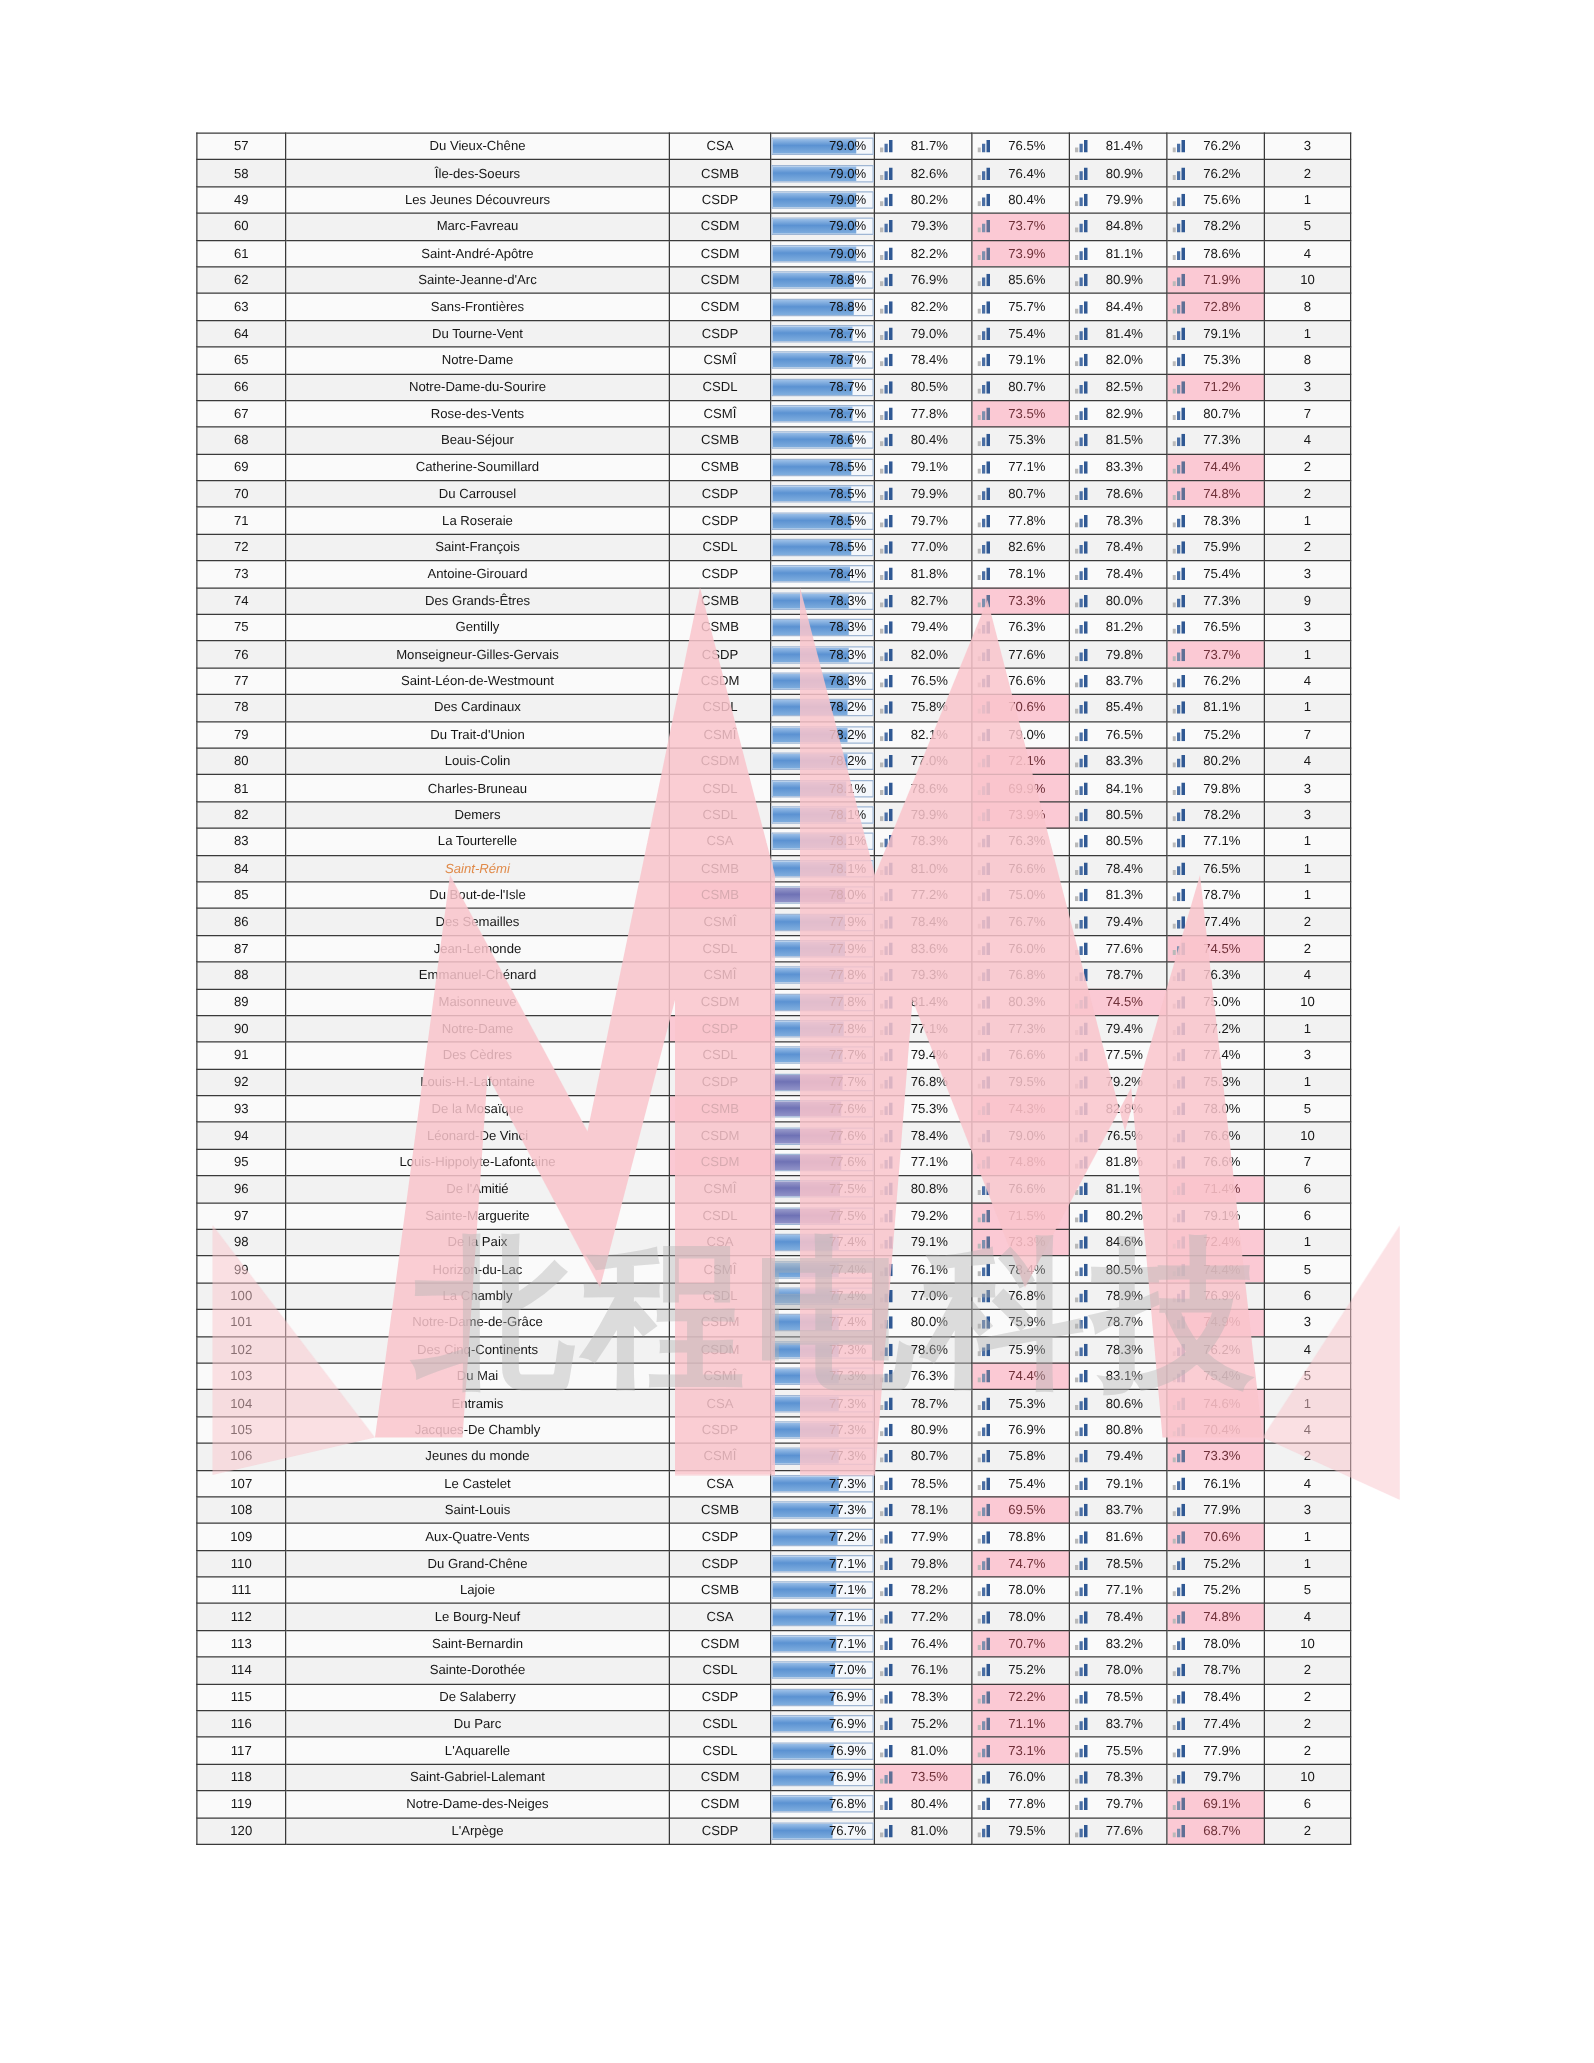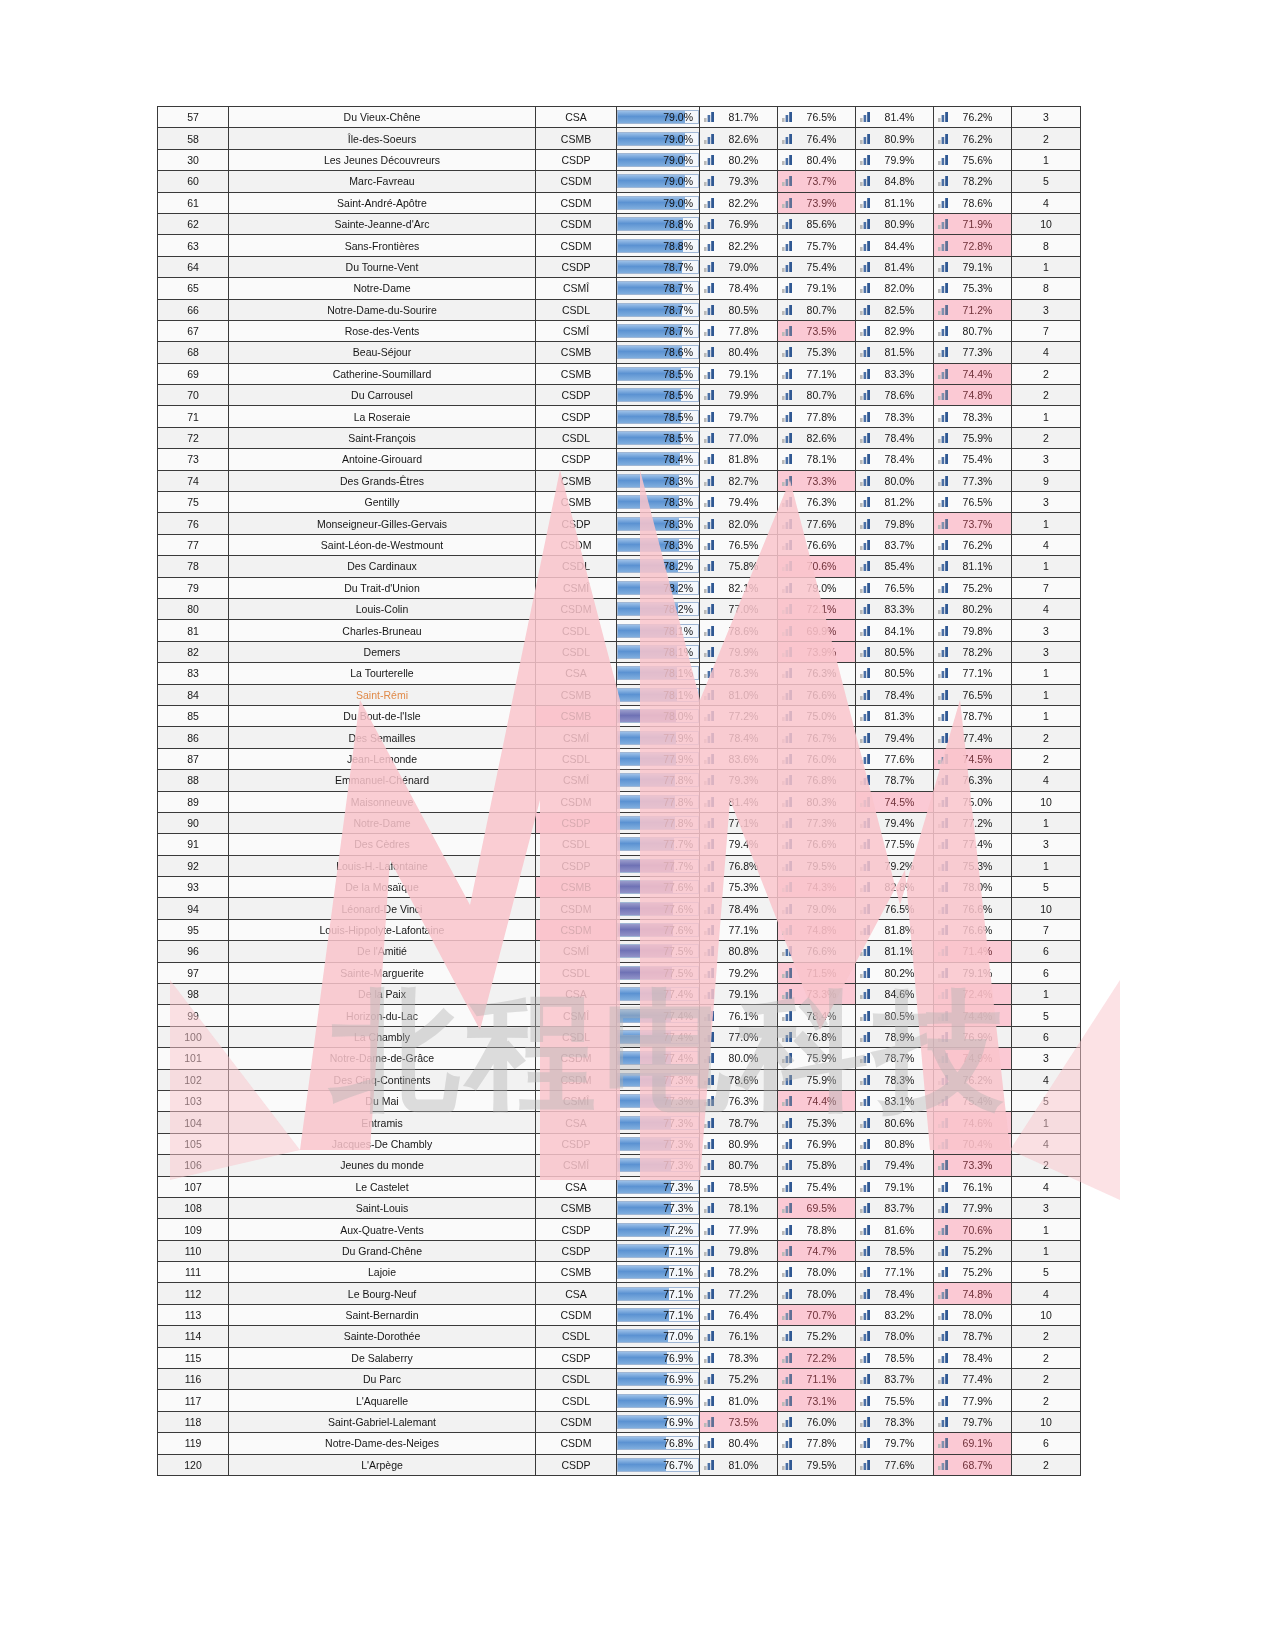--- a/index.html
+++ b/index.html
@@ -116,21 +116,21 @@
   .valtext {
     flex: 1 1 auto;
     text-align: center;
     padding-right: 7px;
     font-size: 10.5px;
   }
   td.low { background: #fbc9d4 !important; margin-left: 36px; }
   td.low .valtext { color: #6e3038; }
 
   
-  .name-orange { color: #e08a49; }
+  .name-orange { color: #e08a49; font-style: italic; }
   td.pinkcell { background: #fbc9d4 !important; }
   .bar-dark .barfill {
     background: linear-gradient(to bottom, #9a9ccb 0%, #6f72b5 45%, #9193c8 100%);
   }
 
   
   #footer {
     position: absolute;
     left: 0;
     top: 1578px;
@@ -259,21 +259,21 @@
                 <rect x="0" y="6" width="2.6" height="4" fill="#b9b9b9"></rect>
                 <rect x="3.6" y="3" width="2.6" height="7" fill="#4a6fa5"></rect>
                 <rect x="7.2" y="0" width="2.8" height="10" fill="#2f5893"></rect>
               </svg>
               <span class="valtext">76.2%</span>
             </div>
           </td>
           <td class="c-count">2</td>
         </tr>
         <tr>
-          <td class="c-rank">30</td>
+          <td class="c-rank">49</td>
           <td class="c-name"><span>Les Jeunes Découvreurs</span></td>
           <td class="c-board">CSDP</td>
           <td class="c-bar">
             <div class="barbox">
               <div class="barfill" style="width:83.7%"></div>
               <span class="barlabel">79.0%</span>
             </div>
           </td>
           <td class="c-val">
             <div class="valcell">

